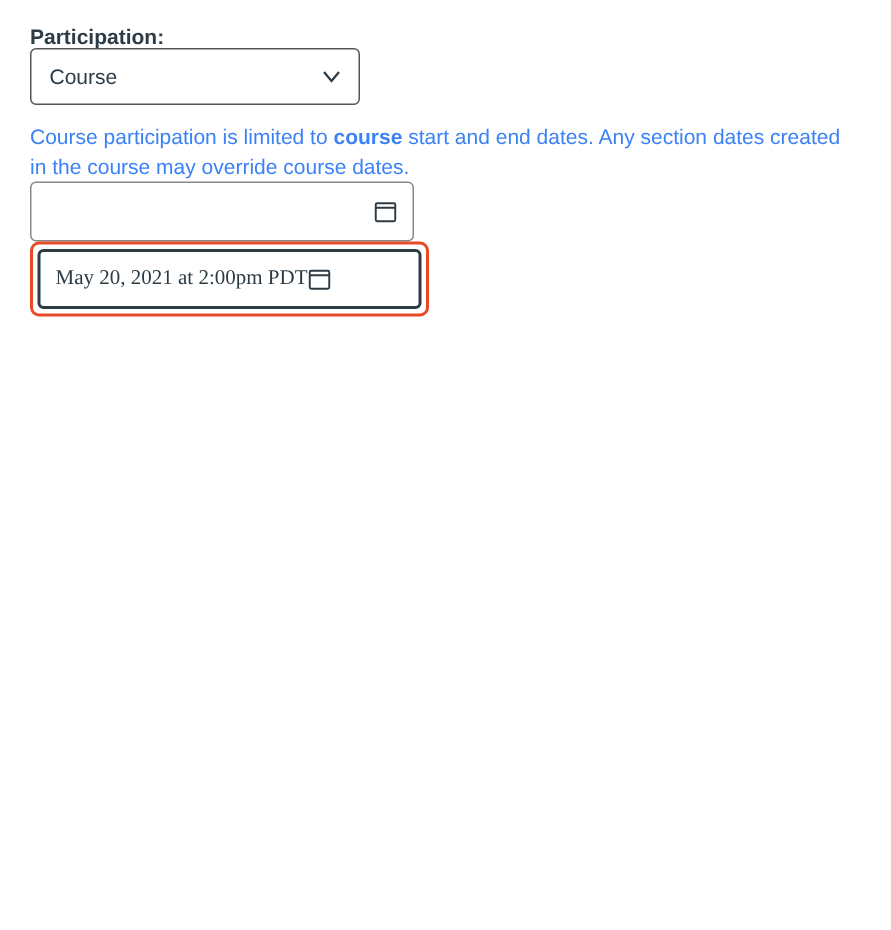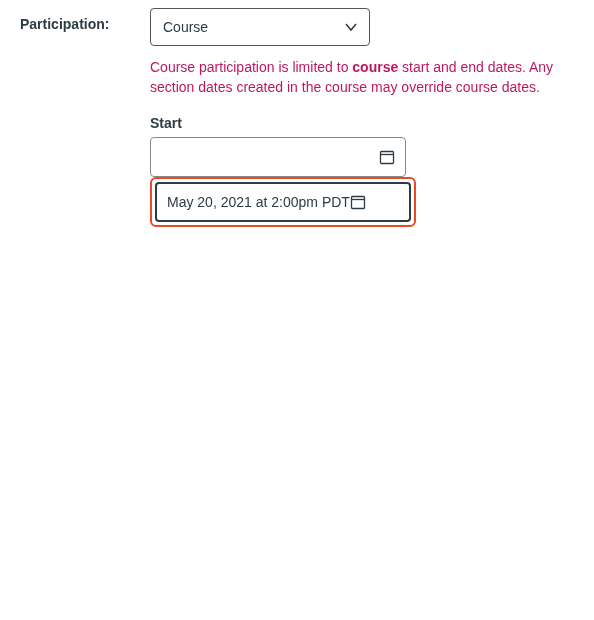--- a/index.html
+++ b/index.html
@@ -9,20 +9,21 @@
     color: #2d3b45;
     margin: 0;
     padding: 8px 20px 20px 20px;
     width: 594px;
     background: #fff;
   }
   .row {
     display: flex;
     align-items: flex-start;
     margin-bottom: 8px;
+    flex-direction: column;
   }
   .label-col {
     width: 130px;
     flex-shrink: 0;
     font-weight: 700;
     padding-top: 8px;
   }
   .field-col {
     flex: 1;
   }
@@ -37,21 +38,21 @@
     padding: 0 12px;
     background: #fff;
   }
   .select-wrap .chev {
     position: absolute;
     right: 10px;
     top: 50%;
     transform: translateY(-50%);
   }
   .helper {
-    color: #be185d;
+    color: #3b82f6;
     font-size: 14px;
     margin-top: 12px;
     line-height: 1.4;
   }
   .sub-label {
     font-weight: 700;
     margin-top: 18px;
     margin-bottom: 6px;
   }
   .date-input {
@@ -82,20 +83,21 @@
   }
   .end-input {
     border: 2px solid #2d3b45;
     border-radius: 4px;
     height: 40px;
     display: flex;
     align-items: center;
     padding: 0 10px;
     position: relative;
     background: #fff;
+    font-family: Liberation Serif, serif;
   }
   .cal-popup {
     position: absolute;
     top: 274px;
     left: 138px;
     width: 256px;
     border: 2px solid #e84a27;
     background: #fff;
     padding: 10px 6px 8px 6px;
     z-index: 20;
@@ -209,21 +211,20 @@
         <span class="chev">
           <svg width="16" height="16" viewBox="0 0 16 16">
               <path d="M3 5l5 6 5-6" fill="none" stroke="#2d3b45" stroke-width="1.5"></path>
             </svg>
         </span>
       </div>
       <div class="helper">
         <span>Course participation is limited to </span><b>course</b><span> start and end dates. Any section dates created in the course may override course dates.</span>
       </div>
 
-      <div class="sub-label">Start</div>
       <div class="date-input">
         <span></span>
         <span class="cal-icon">
           <svg width="16" height="16" viewBox="0 0 16 16">
               <rect x="1.5" y="2.5" width="13" height="12" rx="1" fill="none" stroke="#2d3b45" stroke-width="1.3"></rect>
               <line x1="1.5" y1="5.5" x2="14.5" y2="5.5" stroke="#2d3b45" stroke-width="1.3"></line>
               <line x1="4" y1="8" x2="4" y2="8" stroke="#2d3b45" stroke-width="2"></line>
               <line x1="7" y1="8" x2="7" y2="8" stroke="#2d3b45" stroke-width="2"></line>
               <line x1="10" y1="8" x2="10" y2="8" stroke="#2d3b45" stroke-width="2"></line>
               <line x1="4" y1="11" x2="4" y2="11" stroke="#2d3b45" stroke-width="2"></line>

